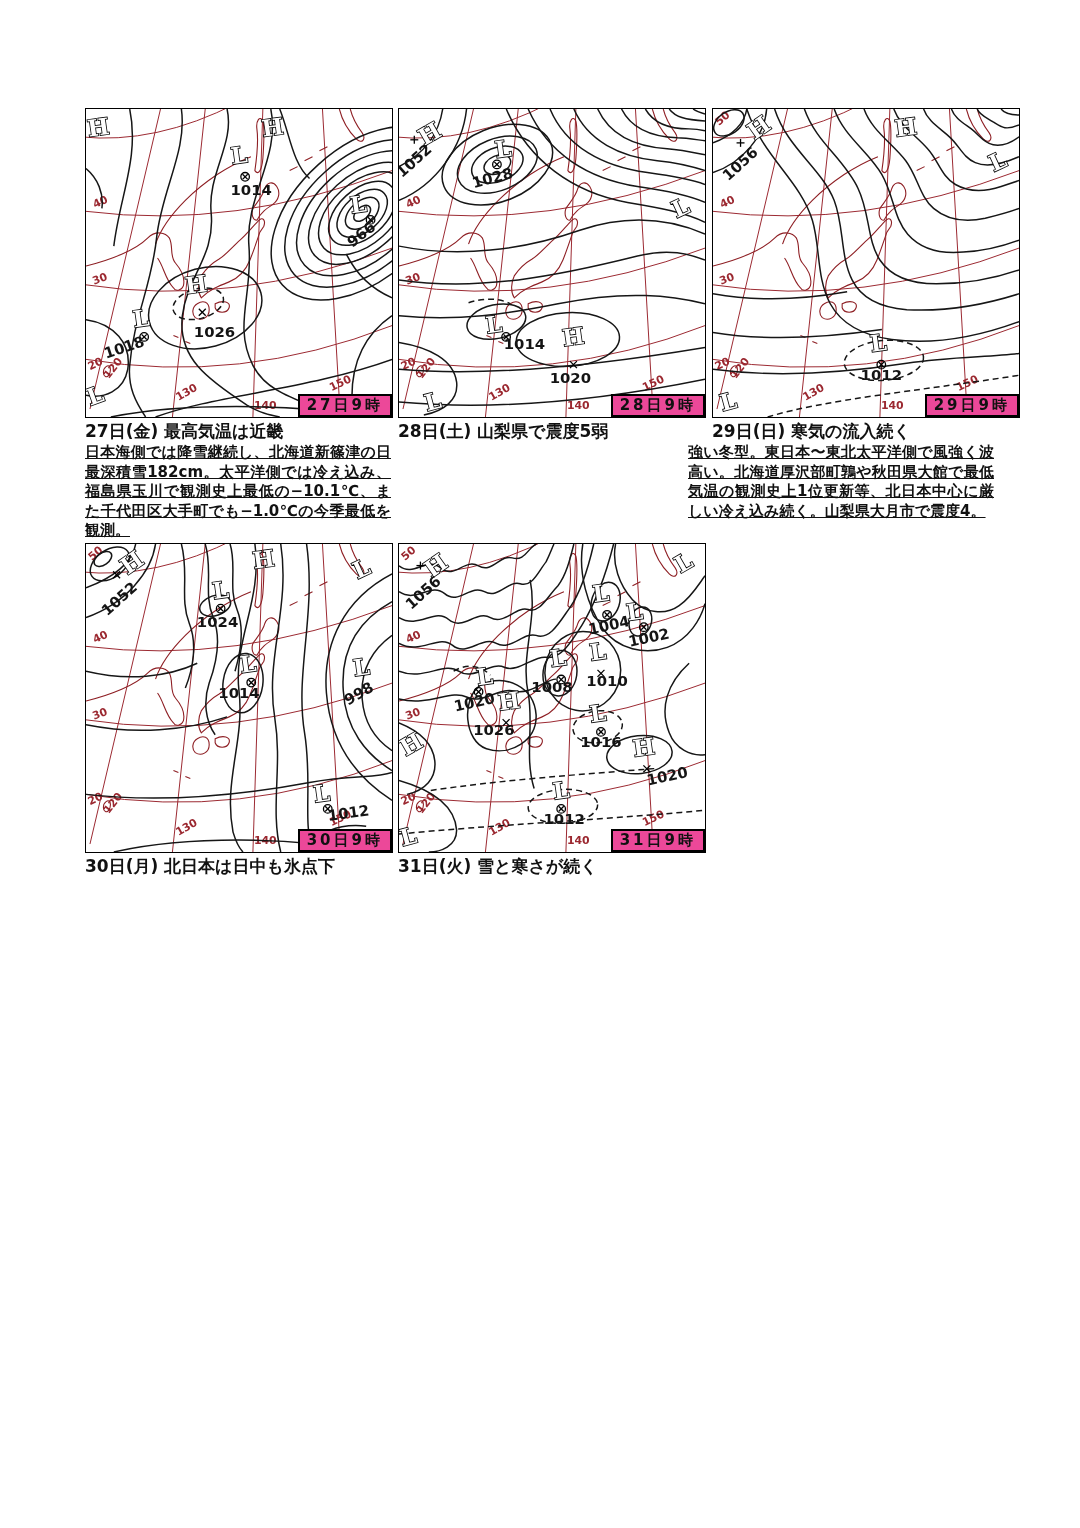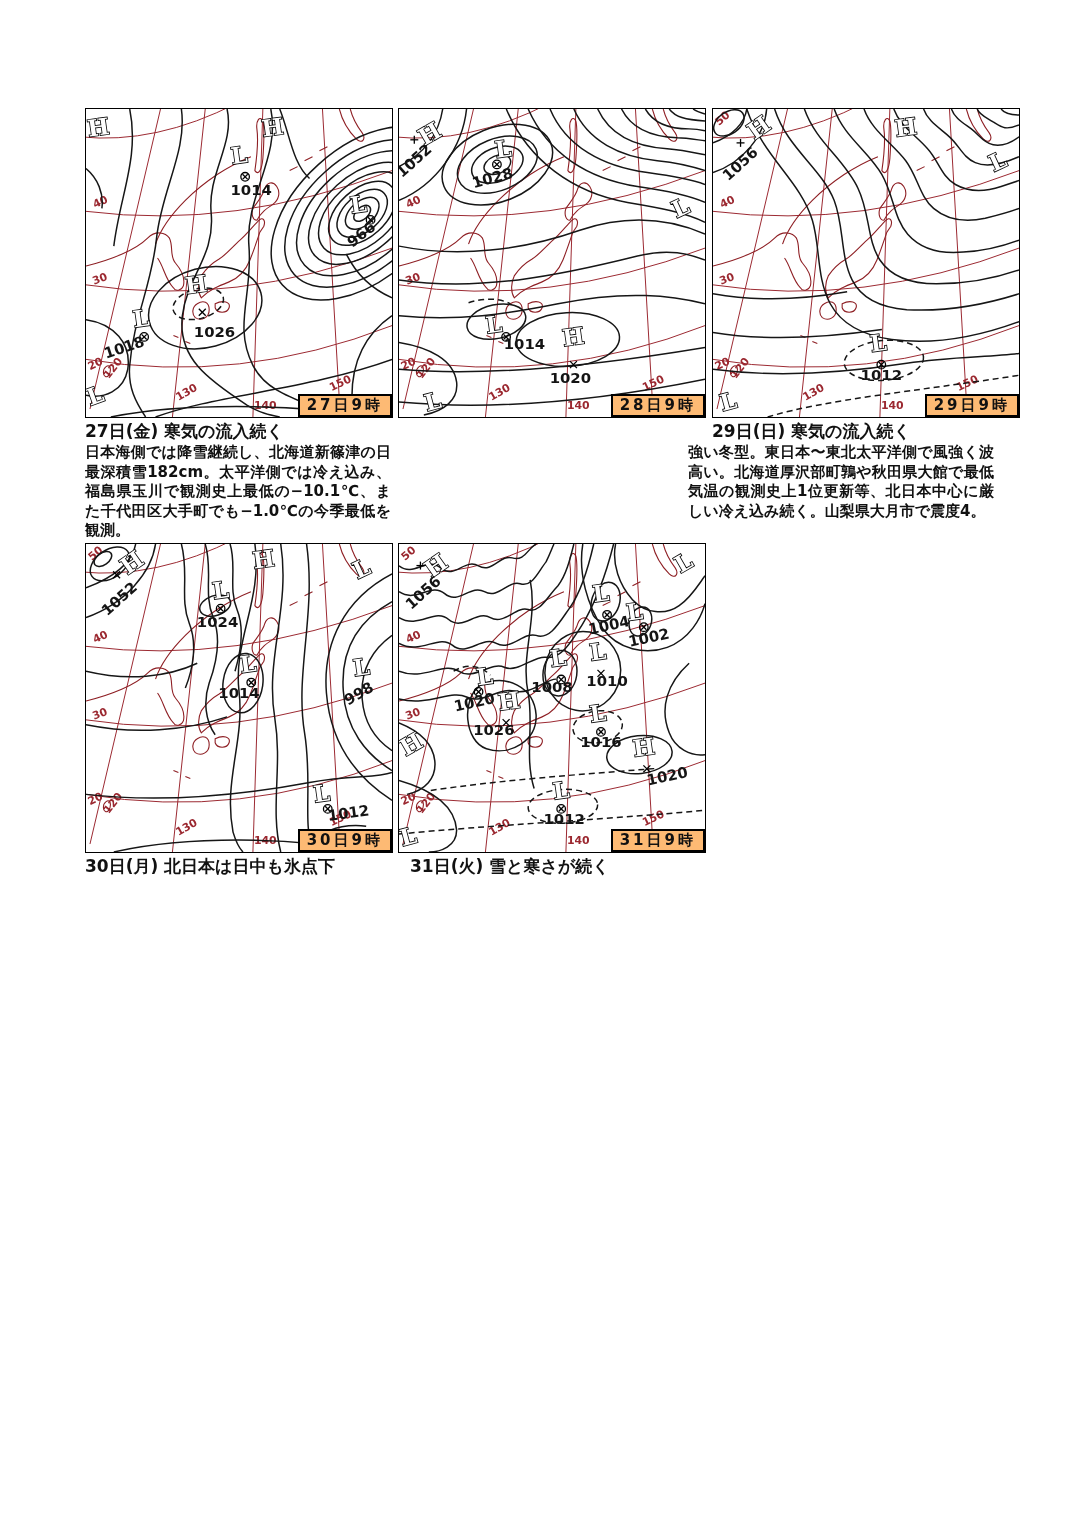--- a/index.html
+++ b/index.html
@@ -1,24 +1,24 @@
 <!DOCTYPE html>
 <html><head>
 <meta charset="utf-8">
 <style>
   html,body{margin:0;padding:0;background:#fff;}
   .page{position:relative;width:1080px;height:1528px;background:#ffffff;overflow:hidden;
         font-family:"DejaVu Sans","Liberation Sans",sans-serif;color:#111;}
   .map-panel{position:absolute;width:308px;height:310px;}
   .map-panel svg{display:block;width:308px;height:310px;background:#fff;border:1.5px solid #000;box-sizing:border-box;}
-  .date-box{position:absolute;right:1px;bottom:1px;border:2px solid #000;background:#fdba74;
+  .date-box{position:absolute;right:1px;bottom:1px;border:2px solid #000;background:#ec4899;
             padding:0 7px;font-size:15px;font-weight:bold;letter-spacing:3px;line-height:19px;white-space:nowrap;}
   .entry-title{position:absolute;width:312px;font-size:17px;font-weight:bold;line-height:22px;white-space:nowrap;}
   .entry-body{position:absolute;width:306px;font-size:15px;font-weight:bold;line-height:19.5px;
-              text-align:justify;word-break:break-all;}
+              text-align:justify;word-break:break-all;text-decoration:underline;}
   .hl{font-family:"DejaVu Serif","Liberation Serif",serif;font-weight:bold;font-size:23px;
       fill:#ffffff;stroke:#000000;stroke-width:1.7px;paint-order:stroke;text-anchor:middle;}
   .pv{font-family:"DejaVu Sans","Liberation Sans",sans-serif;font-weight:bold;font-size:15px;
       fill:#141414;stroke:none;text-anchor:middle;}
   .gridlbl{font-family:"DejaVu Sans","Liberation Sans",sans-serif;font-weight:bold;font-size:11px;stroke:none;}
 </style>
 </head>
 <body>
 
 <div class="page">
@@ -512,20 +512,21 @@
           </g>
           <text x="166.32" y="282.1" class="pv" transform="rotate(0 166.32 282.1)">1012</text>
         </g>
         <g>
           <text x="9.24" y="302.5" class="hl" transform="rotate(-15 9.24 294.5)">L</text>
         </g>
       </svg>
     <div class="date-box">31日9時</div>
   </div>
 
-  <div class="entry-title" style="left:85px;top:420px">27日(金) 寒気の流入続く</div>
+  <div class="entry-title" style="left:85px;top:420px">27日(金) 最高気温は近畿</div>
   <div class="entry-body" style="left:85px;top:443px">日本海側では降雪継続し、北海道新篠津の日最深積雪182cm。太平洋側では冷え込み、福島県玉川で観測史上最低の−10.1℃、また千代田区大手町でも−1.0℃の今季最低を観測。</div>
+  <div class="entry-title" style="left:398px;top:420px">28日(土) 山梨県で震度5弱</div>
   <div class="entry-title" style="left:712px;top:420px">29日(日) 寒気の流入続く</div>
   <div class="entry-body" style="left:688px;top:443px">強い冬型。東日本〜東北太平洋側で風強く波高い。北海道厚沢部町鶉や秋田県大館で最低気温の観測史上1位更新等、北日本中心に厳しい冷え込み続く。山梨県大月市で震度4。</div>
   <div class="entry-title" style="left:85px;top:855px">30日(月) 北日本は日中も氷点下</div>
-  <div class="entry-title" style="left:410px;top:855px">31日(火) 雪と寒さが続く</div>
+  <div class="entry-title" style="left:398px;top:855px">31日(火) 雪と寒さが続く</div>
 
 </div>
 
 </body></html>

